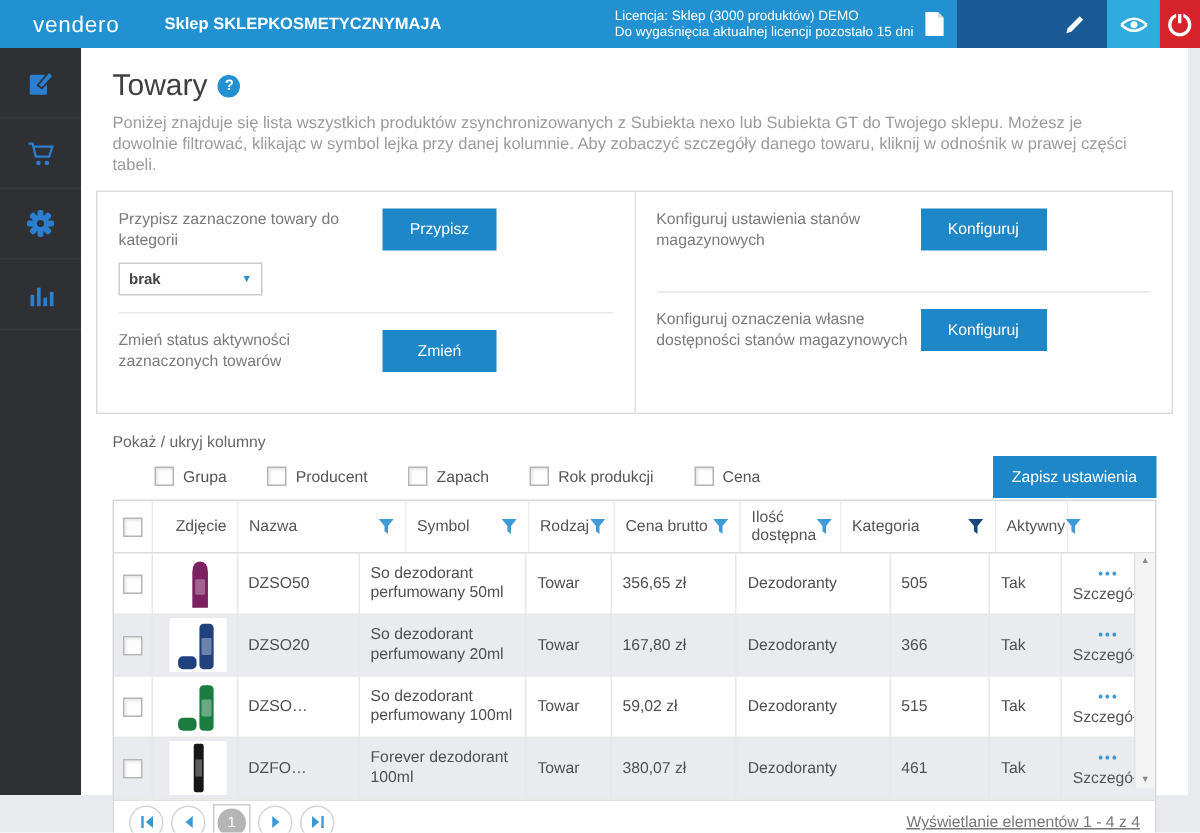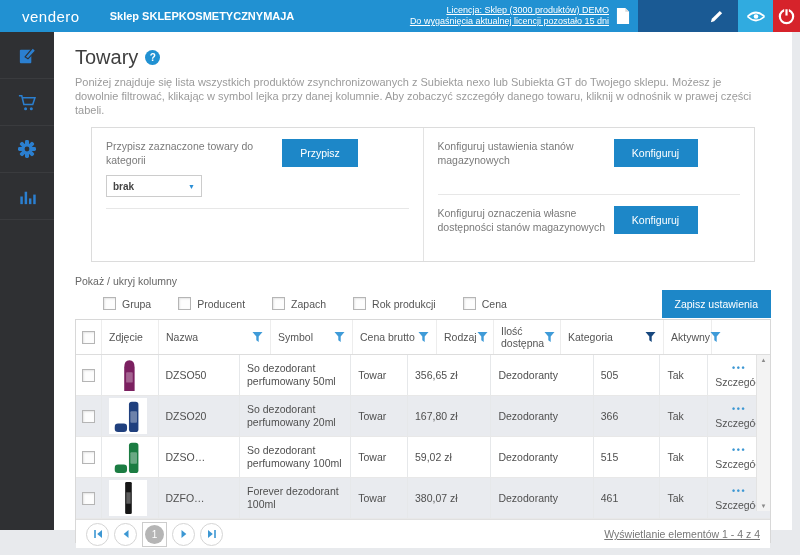--- a/index.html
+++ b/index.html
@@ -2,36 +2,36 @@
 <html><head>
 <meta charset="utf-8">
 <style>
   html,body{margin:0;padding:0;}
   body{width:800px;height:555px;background:#e8eaed;font-family:"Liberation Sans","DejaVu Sans",sans-serif;position:relative;overflow:hidden;}
   
   .topbar{position:absolute;top:0;left:0;width:800px;height:32px;display:flex;}
   .hdr-left{width:638px;background:#2191d2;display:flex;align-items:center;}
   .logo{margin-left:22px;font-size:15px;color:#fff;letter-spacing:.5px;}
   .shop{margin-left:30px;font-size:11px;font-weight:bold;color:#fff;}
-  .license{margin-left:auto;text-align:right;font-size:9px;color:#fff;line-height:11px;text-decoration:underline;}
+  .license{margin-left:auto;text-align:left;font-size:9px;color:#fff;line-height:11px;}
   .doc-icon{margin:0 8px 0 7px;display:flex;}
   .hdr-mid{flex:1;background:#1a5a94;display:flex;align-items:center;justify-content:flex-end;padding-right:14px;}
   .hdr-eye{width:35px;background:#30abe0;display:flex;align-items:center;justify-content:center;cursor:pointer;}
   .hdr-power{width:27px;background:#d6232b;display:flex;align-items:center;justify-content:center;cursor:pointer;}
   
   .sidebar{position:absolute;top:32px;left:0;width:54px;height:498px;background:#2f3033;}
   .sb-item{height:46px;display:flex;align-items:center;justify-content:center;border-bottom:1px solid #3a3b3e;cursor:pointer;}
   
   .content{position:absolute;top:32px;left:54px;width:738px;height:498px;background:#fff;}
   .title-row{margin:14px 21px 0;display:flex;align-items:center;}
   h1{margin:0;font-size:20px;font-weight:400;color:#3f3f3f;}
   .help{width:15px;height:15px;border-radius:50%;background:#2191d2;color:#fff;font-size:10px;font-weight:bold;display:inline-flex;align-items:center;justify-content:center;margin-left:7px;cursor:pointer;}
   .desc{margin:6px 21px 0;width:692px;font-size:11px;color:#9b9b9b;line-height:14px;}
   
-  .actions-panel{display:flex;margin:10px 37px 0;border:1px solid #dcdcdc;}
+  .actions-panel{display:flex;margin:10px 10px 0;border:1px solid #dcdcdc;}
   .ap-col{flex:1;padding:0 14px;}
   .ap-col.left{border-right:1px solid #e3e3e3;}
   .ap-row{position:relative;padding:11px 0;min-height:44px;}
   .ap-row.bordered{border-bottom:1px solid #e7e7e7;}
   .ap-lbl{font-size:10.5px;color:#7a7a7a;width:172px;line-height:14px;}
   .btn{background:#1d87c8;color:#fff;font-size:10.5px;border:none;height:28px;display:inline-flex;align-items:center;justify-content:center;cursor:pointer;font-family:inherit;}
   .ap-btn{position:absolute;left:176px;top:11px;width:76px;}
   .ap-btn.wide{width:84px;}
   .select{margin-top:8px;width:96px;height:22px;border:1px solid #ccc;background:#fff;display:flex;justify-content:space-between;align-items:center;padding:0 6px;box-sizing:border-box;font-size:10px;color:#444;font-weight:bold;cursor:pointer;}
   .caret{color:#2b8fd6;font-size:7px;}
@@ -43,21 +43,21 @@
   .cbx{width:13px;height:13px;border:1px solid #b5b5b5;background:#fdfdfd;box-shadow:inset 1px 1px 2px rgba(0,0,0,.10);cursor:pointer;box-sizing:border-box;}
   .save-btn{position:absolute;right:0;top:15px;padding:0 13px;}
   
   .table-box{position:relative;margin:9px 21px 0;border:1px solid #d8d8d8;background:#fff;height:224px;box-sizing:border-box;}
   .thead{display:flex;height:34px;align-items:stretch;border-bottom:1px solid #ddd;}
   .hc{display:flex;align-items:center;justify-content:space-between;padding:0 7px;border-right:1px solid #ededed;font-size:10.5px;color:#555;box-sizing:border-box;}
   .tr{display:flex;height:40px;border-bottom:1px solid #e8e8e8;}
   .tr.stripe{background:#e9ebef;}
   .td{display:flex;align-items:center;padding:0 7px;border-right:1px solid #e6e8ea;font-size:10.5px;color:#4f4f4f;box-sizing:border-box;line-height:13px;}
   .c0{width:26px;justify-content:center;padding:0;}
-  .c1{width:57px;justify-content:flex-start;}
+  .c1{width:57px;justify-content:flex-end;}
   .c2{width:82px;}
   .c3{width:112px;}
   .c4{width:57px;}
   .c5{width:84px;}
   .c6{width:103px;}
   .c7{width:67px;}
   .c8{width:48px;}
   .c9{flex:1;border-right:none;flex-direction:column;justify-content:center;align-items:center;gap:1px;}
   .thumb{width:38px;height:36px;background:#fff;display:flex;align-items:center;justify-content:center;}
   .dots{color:#3c97d3;font-size:9px;font-weight:bold;letter-spacing:1.5px;cursor:pointer;}
@@ -171,20 +171,24 @@
   <section class="actions-panel">
     <div class="ap-col left">
       <div class="ap-row bordered">
         <div class="ap-lbl">Przypisz zaznaczone towary do kategorii</div>
         <div class="select">
           <span>brak</span>
           <span class="caret">▼</span>
         </div>
         <button class="btn ap-btn">Przypisz</button>
       </div>
+      <div class="ap-row">
+        <div class="ap-lbl">Zmień status aktywności zaznaczonych towarów</div>
+        <button class="btn ap-btn">Zmień</button>
+      </div>
     </div>
     <div class="ap-col right">
       <div class="ap-row bordered">
         <div class="ap-lbl">Konfiguruj ustawienia stanów magazynowych</div>
         <button class="btn ap-btn wide">Konfiguruj</button>
       </div>
       <div class="ap-row">
         <div class="ap-lbl">Konfiguruj oznaczenia własne dostępności stanów magazynowych</div>
         <button class="btn ap-btn wide">Konfiguruj</button>
       </div>
@@ -235,30 +239,30 @@
           </span>
         </div>
         <div class="hc c2">
           <span>Symbol</span>
           <span style="display:flex;cursor:pointer;">
             <svg width="11" height="12" viewBox="0 0 11 12">
               <path d="M0.5 1 H10.5 L6.7 5.6 V11 L4.3 9.2 V5.6 Z" fill="#3f9bd8"></path>
             </svg>
           </span>
         </div>
+        <div class="hc c4">
+          <span>Rodzaj</span>
+          <span style="display:flex;cursor:pointer;">
+            <svg width="11" height="12" viewBox="0 0 11 12">
+              <path d="M0.5 1 H10.5 L6.7 5.6 V11 L4.3 9.2 V5.6 Z" fill="#3f9bd8"></path>
+            </svg>
+          </span>
+        </div>
         <div class="hc c5">
           <span>Cena brutto</span>
-          <span style="display:flex;cursor:pointer;">
-            <svg width="11" height="12" viewBox="0 0 11 12">
-              <path d="M0.5 1 H10.5 L6.7 5.6 V11 L4.3 9.2 V5.6 Z" fill="#3f9bd8"></path>
-            </svg>
-          </span>
-        </div>
-        <div class="hc c4">
-          <span>Rodzaj</span>
           <span style="display:flex;cursor:pointer;">
             <svg width="11" height="12" viewBox="0 0 11 12">
               <path d="M0.5 1 H10.5 L6.7 5.6 V11 L4.3 9.2 V5.6 Z" fill="#3f9bd8"></path>
             </svg>
           </span>
         </div>
         <div class="hc c7">
           <span>Ilość dostępna</span>
           <span style="display:flex;cursor:pointer;">
             <svg width="11" height="12" viewBox="0 0 11 12">

